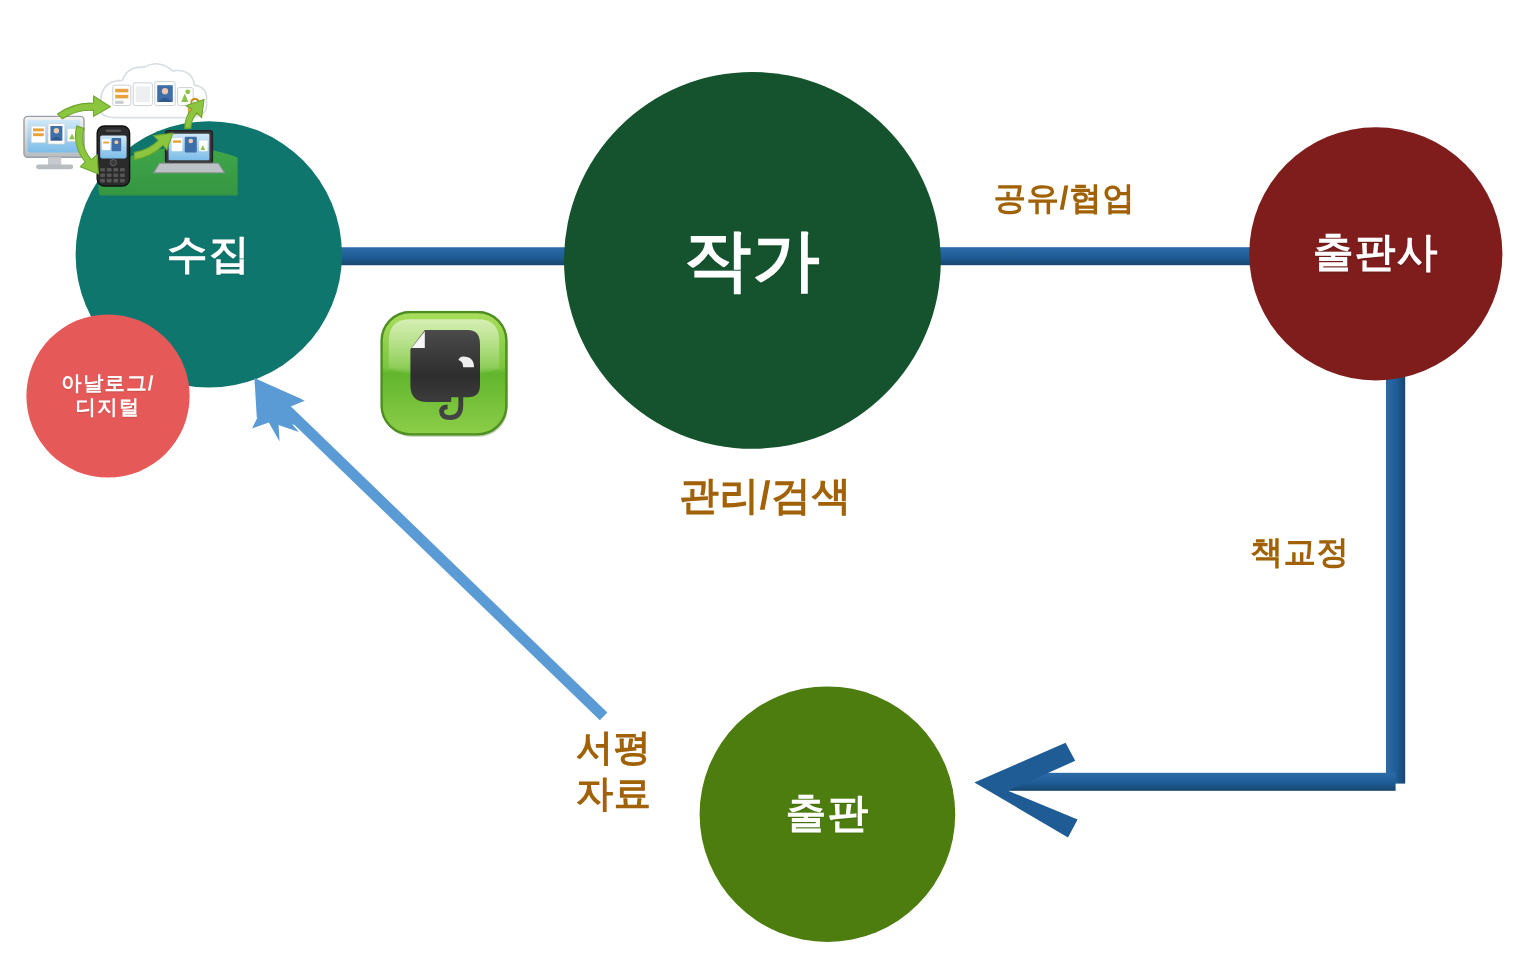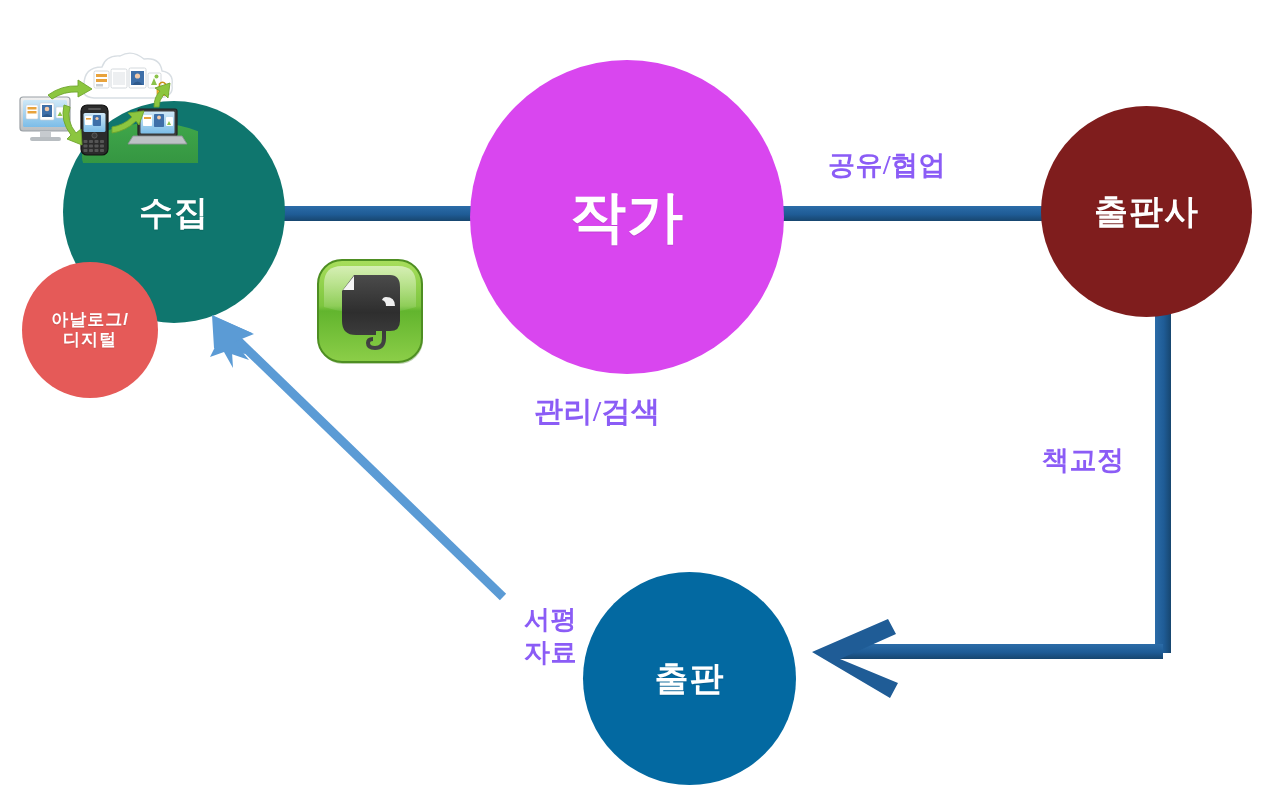--- a/index.html
+++ b/index.html
@@ -51,54 +51,53 @@
   #node-analog {
     left: 22px; top: 262px;
     width: 136px; height: 136px;
     background: #E55A58;
     font-size: 17px;
     z-index: 7;
   }
   #node-jakga {
     left: 470px; top: 60px;
     width: 314px; height: 314px;
-    background: #d946ef;
+    background: #14532d;
     font-size: 56px;
     z-index: 6;
   }
   #node-chulpansa {
     left: 1041px; top: 106px;
     width: 211px; height: 211px;
     background: #7f1d1d;
     font-size: 34px;
     z-index: 6;
   }
   #node-chulpan {
     left: 583px; top: 572px;
     width: 213px; height: 213px;
-    background: #0369a1;
+    background: #4d7c0f;
     font-size: 34px;
     z-index: 6;
   }
   .edge-label {
     position: absolute;
-    color: #8b5cf6;
+    color: #a16207;
     font-weight: bold;
     font-size: 27px;
     letter-spacing: 0.5px;
     line-height: 1.18;
     white-space: pre-line;
     user-select: none;
     z-index: 8;
-    font-family: Liberation Serif, serif;
   }
   #label-share { left: 828px; top: 150px; }
-  #label-manage { left: 534px; top: 394px; font-size: 29px; }
+  #label-manage { left: 566px; top: 394px; font-size: 33px; }
   #label-proof { left: 1014px; top: 445px; margin-left: 28px; }
-  #label-review { left: 480px; top: 604px; font-size: 26px; line-height: 1.25; margin-left: 44px; }
+  #label-review { left: 480px; top: 604px; font-size: 31px; line-height: 1.25; }
 
   
   #evernote-icon {
     position: absolute;
     left: 314px; top: 259px;
     width: 116px; height: 112px;
     z-index: 8;
   }
   
   #cloudsync-icon {

